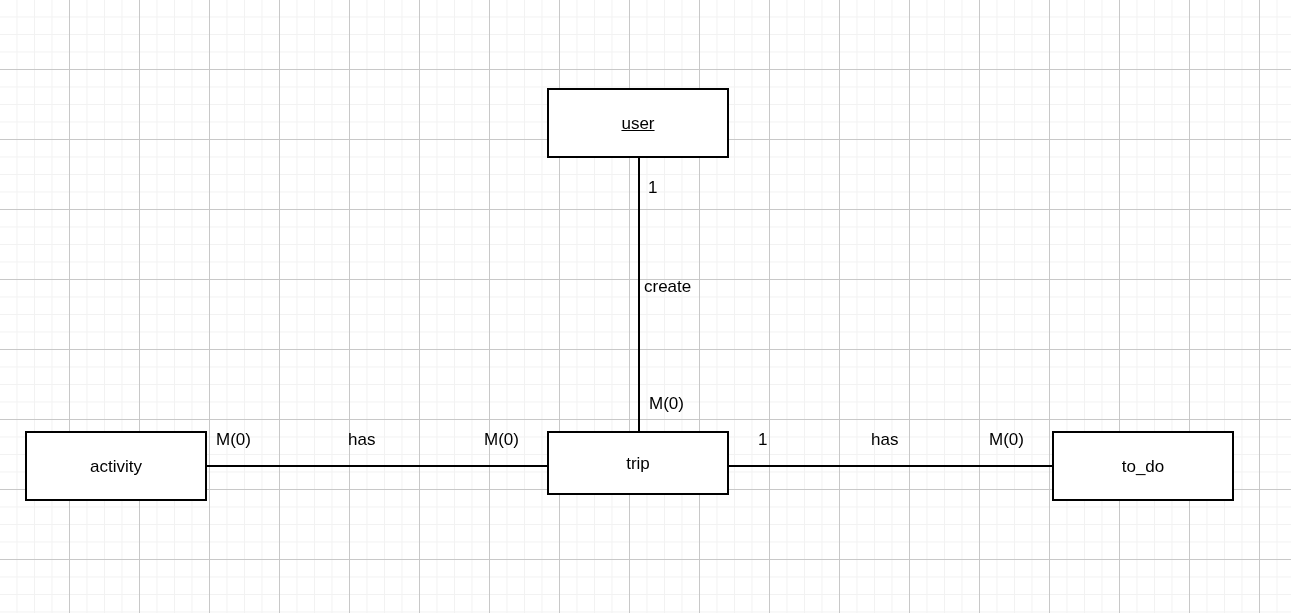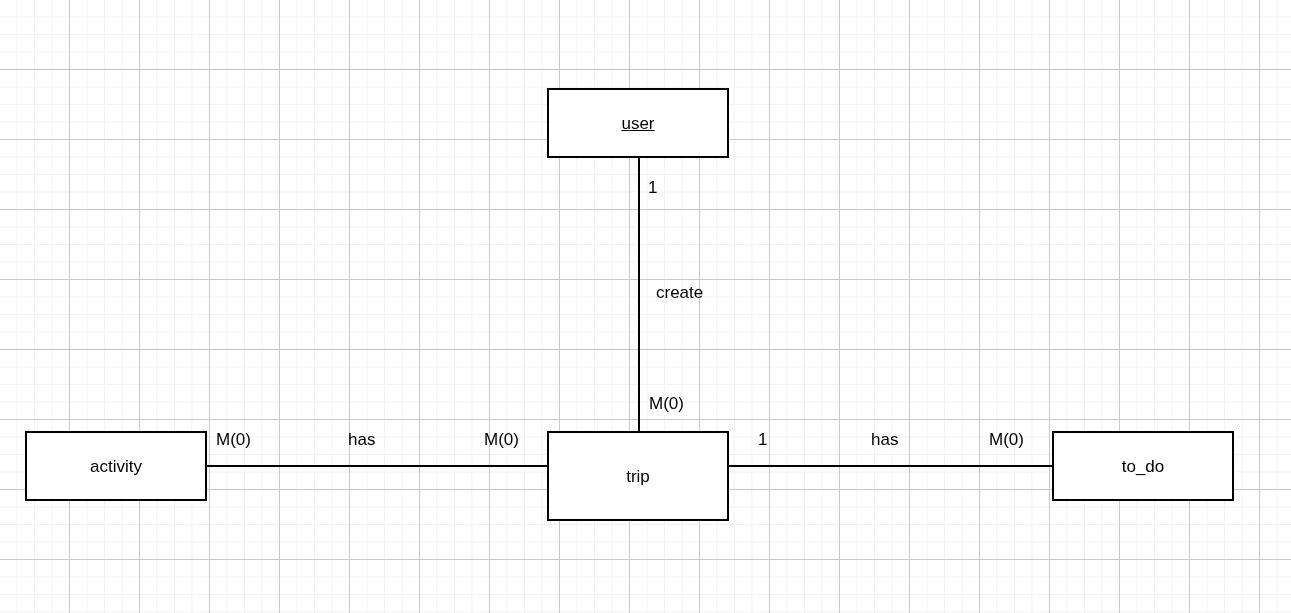--- a/index.html
+++ b/index.html
@@ -74,31 +74,31 @@
   <div class="conn h" style="left:729px; top:465px; width:323px;"></div>
 
   <div class="entity" style="left:547px; top:88px; width:182px; height:70px;text-decoration:underline;">
     <span>user</span>
   </div>
 
   <div class="entity" style="left:25px; top:431px; width:182px; height:70px;align-items:center;">
     <span>activity</span>
   </div>
 
-  <div class="entity" style="left:547px; top:431px; width:182px; height:90px;">
+  <div class="entity" style="left:547px; top:431px; width:182px; height:64px;">
     <span>trip</span>
   </div>
 
   <div class="entity" style="left:1052px; top:431px; width:182px; height:70px;text-align:center;">
     <span>to_do</span>
   </div>
 
   <div class="label" style="left:648px; top:179px;">1</div>
 
-  <div class="label" style="left:644px; top:284px;margin-left:12px;">create</div>
+  <div class="label" style="left:644px; top:278px;">create</div>
 
   <div class="label" style="left:649px; top:395px;">M(0)</div>
 
   <div class="label" style="left:216px; top:431px;">M(0)</div>
 
   <div class="label" style="left:348px; top:431px;">has</div>
 
   <div class="label" style="left:484px; top:431px;">M(0)</div>
 
   <div class="label" style="left:758px; top:431px;">1</div>

